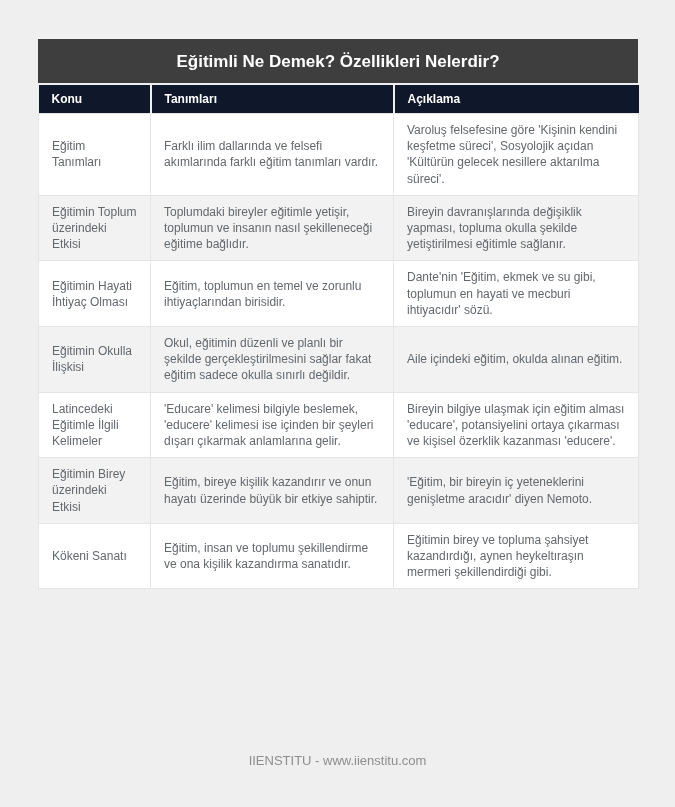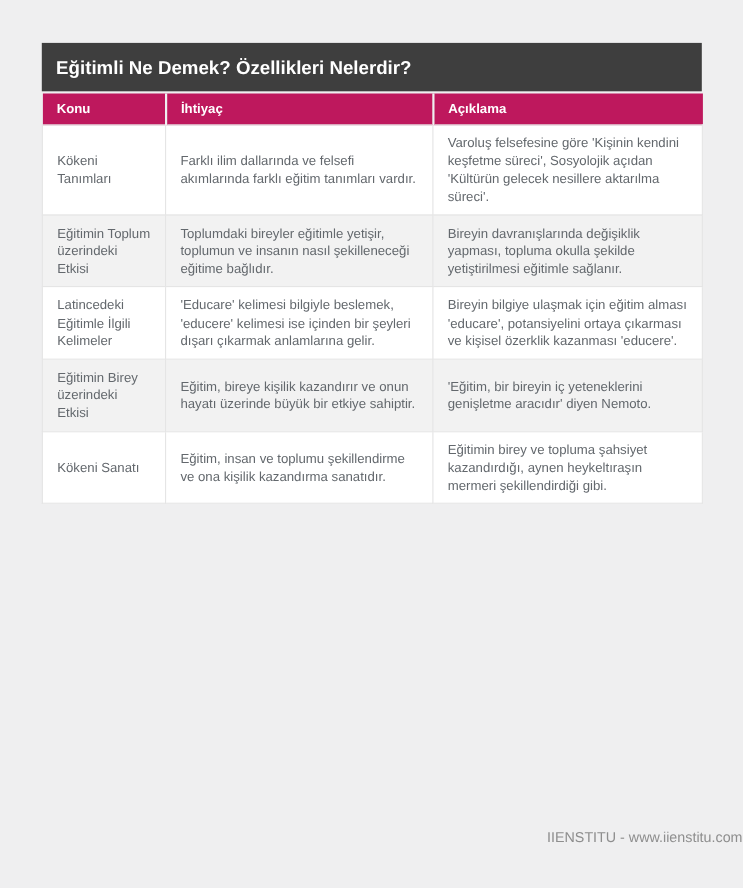--- a/index.html
+++ b/index.html
@@ -17,31 +17,32 @@
     width: 600px;
   }
   .title-bar {
     background: #3e3e3e;
     color: #ffffff;
     font-size: 17px;
     font-weight: bold;
     padding: 12px 13px 11px 13px;
     line-height: 21px;
     margin-bottom: 2px;
+    text-align: center;
   }
   table {
     width: 100%;
     border-collapse: collapse;
     table-layout: fixed;
   }
   col.c-konu { width: 112px; }
   col.c-aciklama { width: 243px; }
   col.c-ornek { width: 245px; }
   th {
-    background: #be185d;
+    background: #0f172a;
     color: #ffffff;
     font-size: 12px;
     font-weight: bold;
     text-align: left;
     padding: 7px 13px;
     border-left: 2px solid #efeff0;
   }
   th:first-child { border-left: none; }
   td {
     font-size: 12px;
@@ -52,55 +53,65 @@
     border: 1px solid #e5e5e5;
     background: #ffffff;
     word-wrap: break-word;
   }
   tr:nth-child(even) td { background: #f2f2f2; }
   .footer {
     position: absolute;
     left: 0;
     top: 753px;
     width: 675px;
-    text-align: right;
+    text-align: center;
     font-size: 13px;
     color: #8e8e8e;
     line-height: 16px;
   }
 </style>
 </head>
 <body>
 
 <div class="table-wrap">
   <div class="title-bar">Eğitimli Ne Demek? Özellikleri Nelerdir?</div>
 
   <table>
     <colgroup>
       <col class="c-konu">
       <col class="c-aciklama">
       <col class="c-ornek">
     </colgroup>
     <thead>
       <tr>
         <th>Konu</th>
-        <th>İhtiyaç</th>
+        <th>Tanımları</th>
         <th>Açıklama</th>
       </tr>
     </thead>
     <tbody>
       <tr>
-        <td>Kökeni Tanımları</td>
+        <td>Eğitim Tanımları</td>
         <td>Farklı ilim dallarında ve felsefi akımlarında farklı eğitim tanımları vardır.</td>
         <td>Varoluş felsefesine göre 'Kişinin kendini keşfetme süreci', Sosyolojik açıdan 'Kültürün gelecek nesillere aktarılma süreci'.</td>
       </tr>
       <tr>
         <td>Eğitimin Toplum üzerindeki Etkisi</td>
         <td>Toplumdaki bireyler eğitimle yetişir, toplumun ve insanın nasıl şekilleneceği eğitime bağlıdır.</td>
         <td>Bireyin davranışlarında değişiklik yapması, topluma okulla şekilde yetiştirilmesi eğitimle sağlanır.</td>
+      </tr>
+      <tr>
+        <td>Eğitimin Hayati İhtiyaç Olması</td>
+        <td>Eğitim, toplumun en temel ve zorunlu ihtiyaçlarından birisidir.</td>
+        <td>Dante'nin 'Eğitim, ekmek ve su gibi, toplumun en hayati ve mecburi ihtiyacıdır' sözü.</td>
+      </tr>
+      <tr>
+        <td>Eğitimin Okulla İlişkisi</td>
+        <td>Okul, eğitimin düzenli ve planlı bir şekilde gerçekleştirilmesini sağlar fakat eğitim sadece okulla sınırlı değildir.</td>
+        <td>Aile içindeki eğitim, okulda alınan eğitim.</td>
       </tr>
       <tr>
         <td>Latincedeki Eğitimle İlgili Kelimeler</td>
         <td>'Educare' kelimesi bilgiyle beslemek, 'educere' kelimesi ise içinden bir şeyleri dışarı çıkarmak anlamlarına gelir.</td>
         <td>Bireyin bilgiye ulaşmak için eğitim alması 'educare', potansiyelini ortaya çıkarması ve kişisel özerklik kazanması 'educere'.</td>
       </tr>
       <tr>
         <td>Eğitimin Birey üzerindeki Etkisi</td>
         <td>Eğitim, bireye kişilik kazandırır ve onun hayatı üzerinde büyük bir etkiye sahiptir.</td>
         <td>'Eğitim, bir bireyin iç yeteneklerini genişletme aracıdır' diyen Nemoto.</td>

